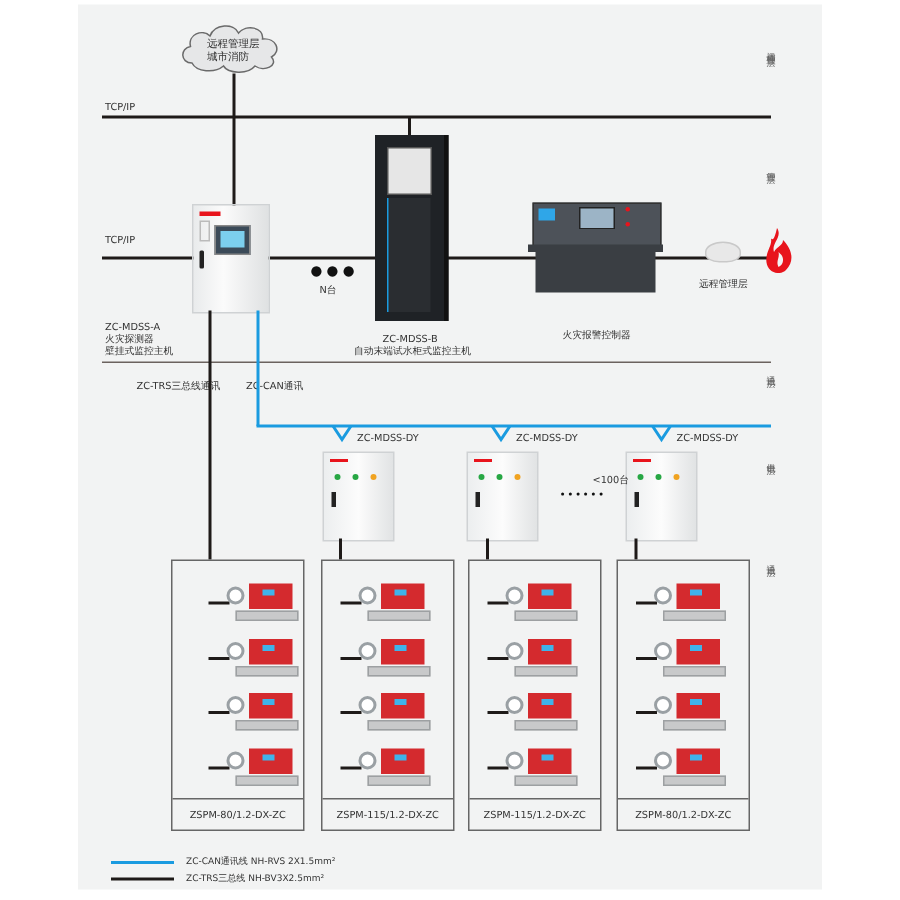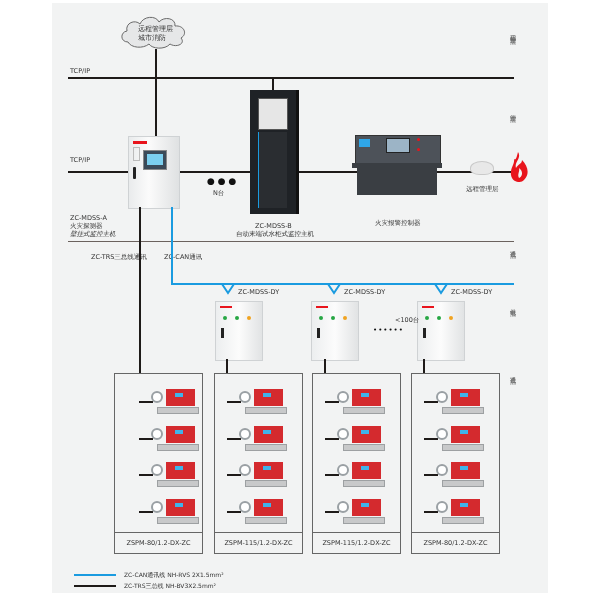--- a/index.html
+++ b/index.html
@@ -68,21 +68,21 @@
 
 <div style="position:absolute;left:470px;top:161px;width:22px;height:12px;background:#e8e8e8;border-radius:50% 50% 40% 40%;border:1px solid #c9c9c9;"></div>
 <div class="txt" style="left:466px;top:185px;">远程管理层</div>
 <svg style="position:absolute;left:510px;top:152px;" width="20" height="30" viewBox="0 0 20 30">
   <path d="M8,0 C12,6 4,10 6,16 C8,12 12,12 12,8 C18,14 20,22 14,28 C10,32 2,30 1,23 C0,16 5,12 4,7 C6,9 7,4 8,0 Z" fill="#e8141c"></path>
   <path d="M9,16 C10,20 7,22 9,26 C12,25 13,21 11,18 Z" fill="#f2f3f3"></path>
 </svg>
 
 <div class="txt" style="left:70px;top:214px;">ZC-MDSS-A</div>
 <div class="txt" style="left:70px;top:222px;">火灾探测器</div>
-<div class="txt" style="left:70px;top:230px;font-style:italic;">壁挂式监控主机</div>
+<div class="txt" style="left:70px;top:230px;">壁挂式监控主机</div>
 <div class="txt" style="left:255px;top:222px;">ZC-MDSS-B</div>
 <div class="txt" style="left:236px;top:230px;">自动末端试水柜式监控主机</div>
 
 <div class="thin" style="left:68px;top:241px;width:446px;height:1px;"></div>
 <div class="vlabel" style="left:508px;top:246px;">通讯层</div>
 
 <div class="txt" style="left:70px;top:253px;margin-left:21px;">ZC-TRS三总线通讯</div>
 <div class="txt" style="left:164px;top:253px;">ZC-CAN通讯</div>
 
 <div class="line" style="left:139px;top:207px;width:2px;height:340px;"></div>

